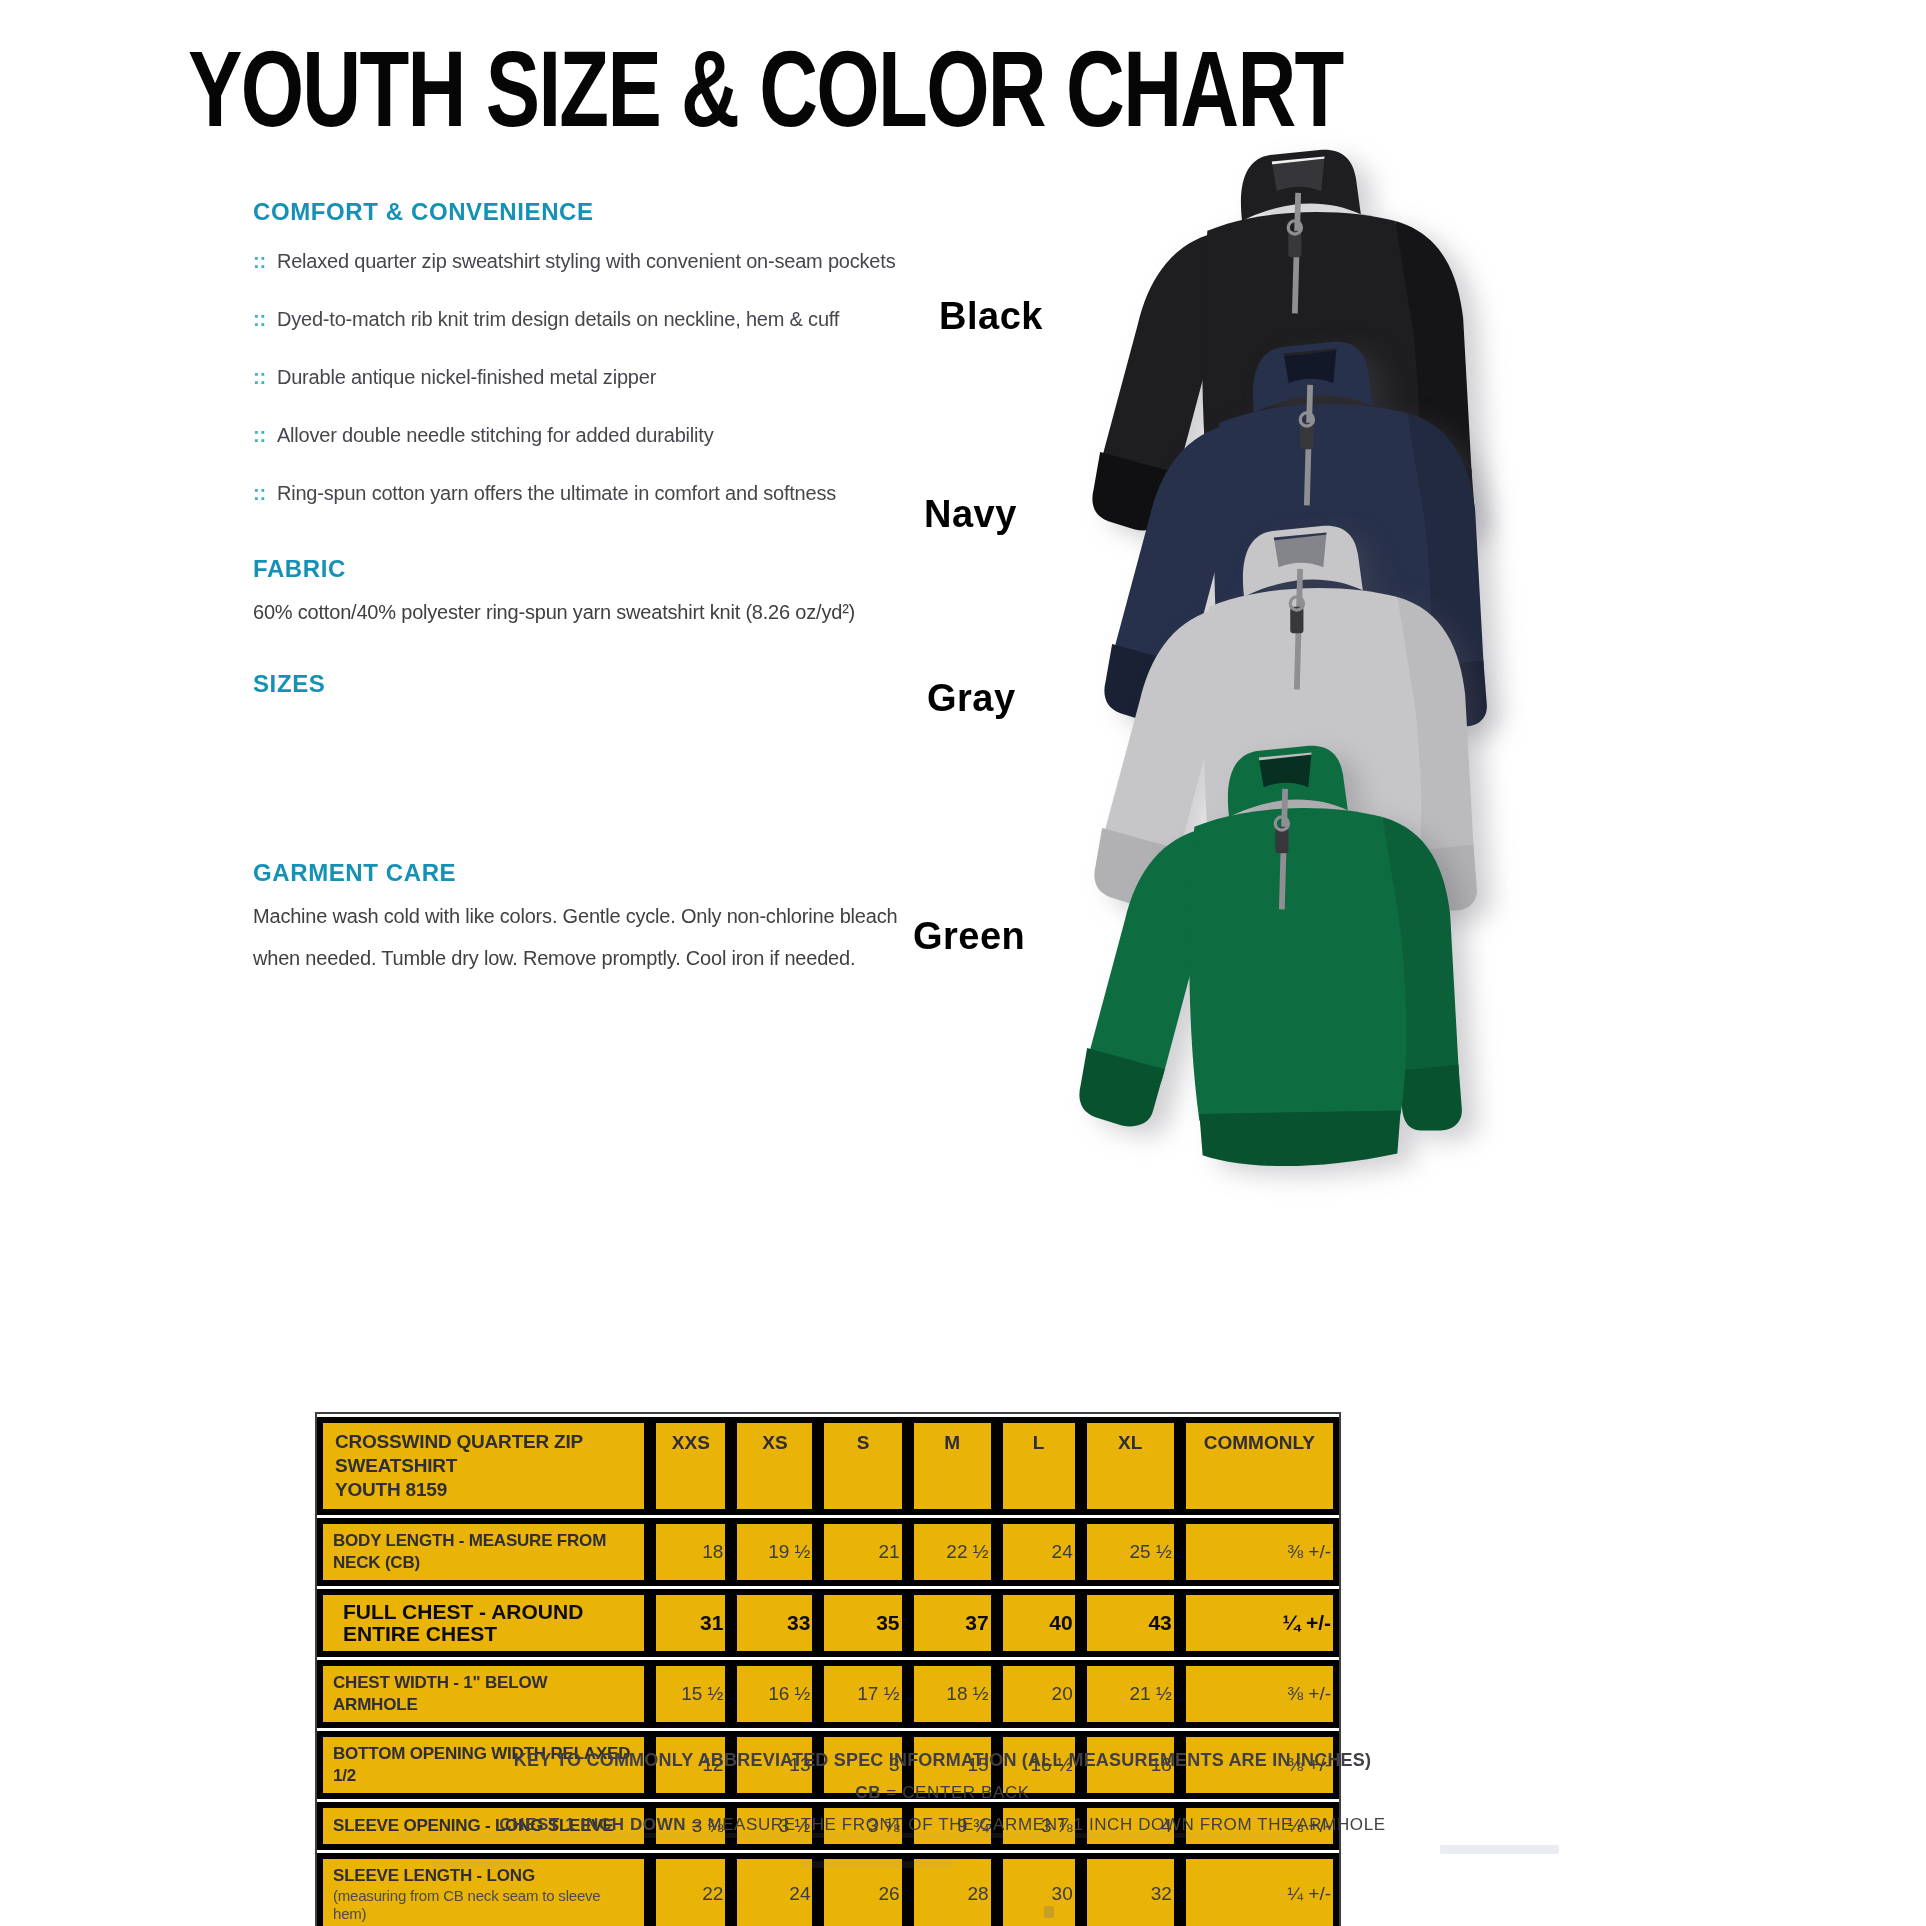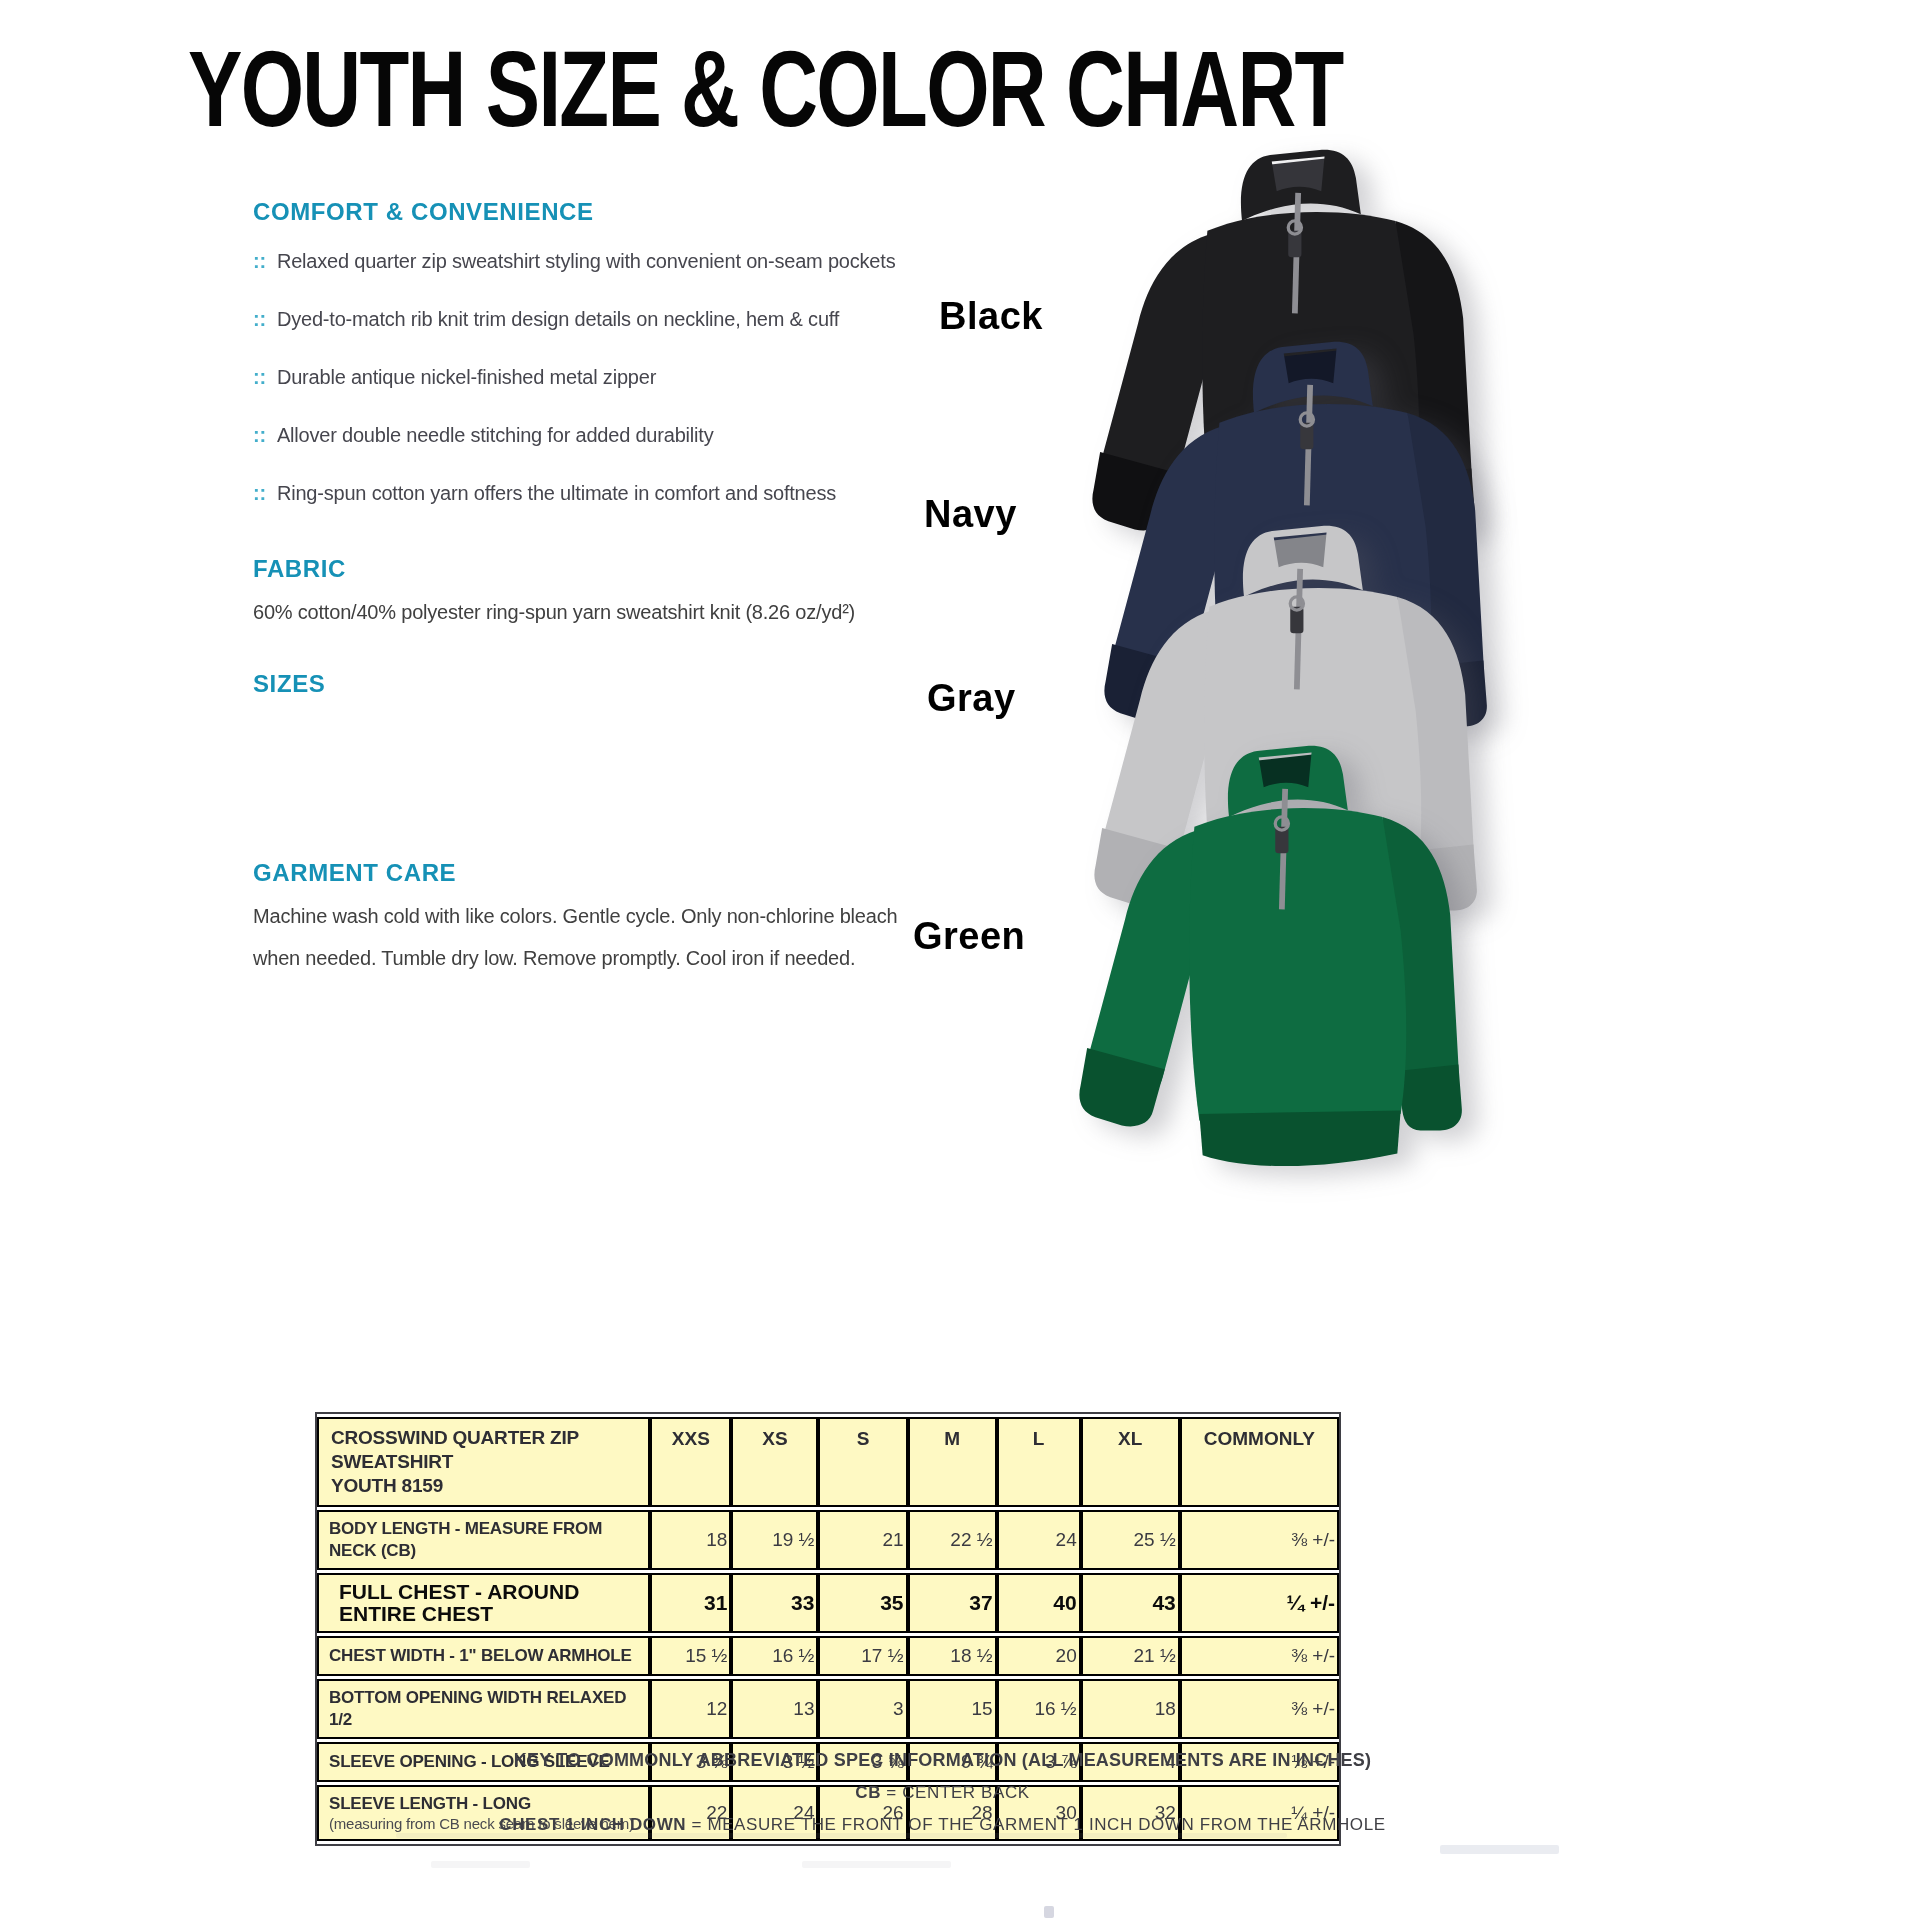--- a/index.html
+++ b/index.html
@@ -47,21 +47,21 @@
   .sweatshirt .p-ring{fill:none;stroke:#8e8e93;stroke-width:2;}
   .color-label{position:absolute;font-size:38px;font-weight:700;color:#000;letter-spacing:0.5px;}
   .color-label[data-idx="0"]{left:939px;top:295px;}
   .color-label[data-idx="1"]{left:924px;top:493px;}
   .color-label[data-idx="2"]{left:927px;top:677px;}
   .color-label[data-idx="3"]{left:913px;top:915px;}
 
   
   .size-table-wrap{position:absolute;left:315px;top:1412px;width:1022px;border:2px solid #3f3f45;background:#fff;}
   table.size-table{width:100%;table-layout:fixed;border-collapse:separate;border-spacing:0 3px;}
-  .size-table th,.size-table td{border:2px solid #000000;background:#fef9c3;}
+  .size-table th,.size-table td{border:6px solid #000000;background:#eab308;}
   .size-table th.product{
     text-align:left;font-size:19px;font-weight:700;line-height:24px;color:#2e2e34;
     padding:7px 12px;letter-spacing:-0.2px;vertical-align:top;
   }
   .size-table th.size-col{
     font-size:19px;font-weight:700;color:#2e2e34;text-align:center;vertical-align:top;padding-top:9px;
   }
   .size-table td.row-label{
     font-size:17px;font-weight:700;color:#2e2e34;padding:6px 10px;letter-spacing:-0.2px;line-height:22px;
   }

